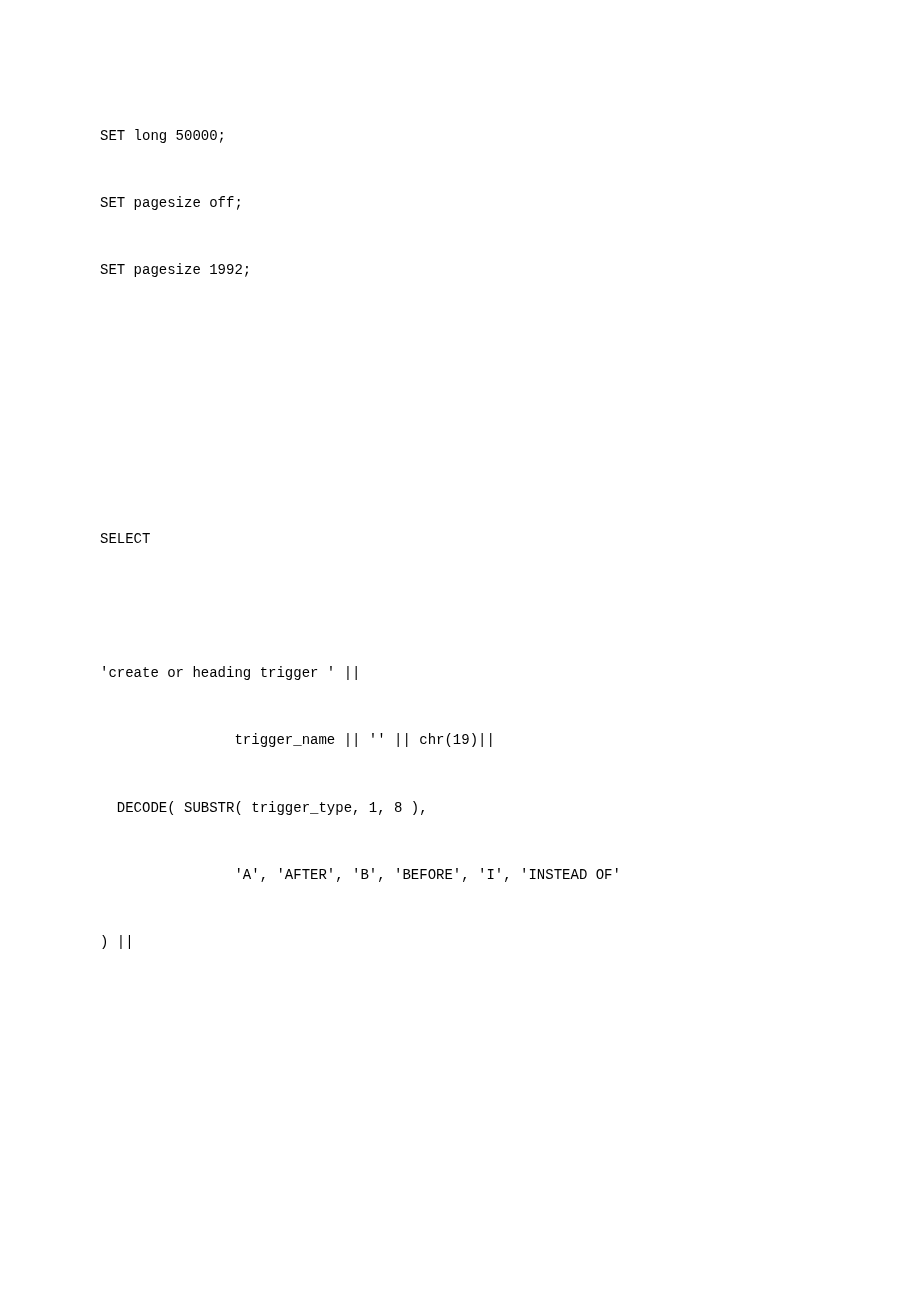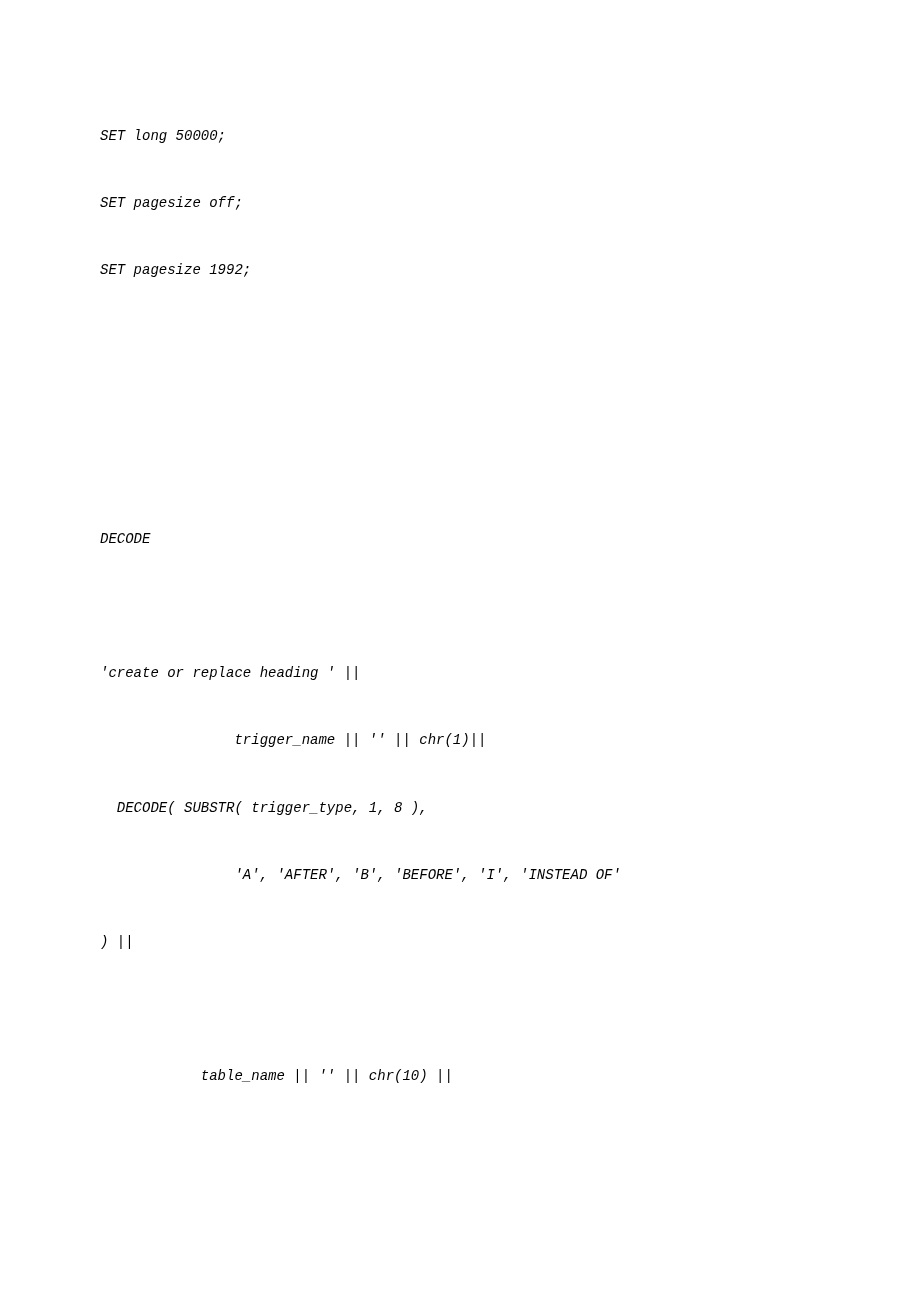--- a/index.html
+++ b/index.html
@@ -19,44 +19,42 @@
 
     .code-container {
       padding: 80px 100px 80px 100px;
       line-height: 1.6;
       white-space: pre;
     }
 
     .code-line {
       display: block;
       white-space: pre;
-      font-style: italic;
     }
 
     .empty-line {
       display: block;
       height: 1.6em;
     }
   </style>
 </head>
 <body>
 
 <div class="code-container">
   <span class="code-line">SET long 50000;</span>
   <span class="code-line">SET pagesize off;</span>
   <span class="code-line">SET pagesize 1992;</span>
   <span class="empty-line"></span>
   <span class="empty-line"></span>
   <span class="empty-line"></span>
-  <span class="code-line">DECODE</span>
+  <span class="code-line">SELECT</span>
   <span class="empty-line"></span>
-  <span class="code-line">'create or replace heading ' ||</span>
-  <span class="code-line">                trigger_name || '' || chr(1)||</span>
+  <span class="code-line">'create or heading trigger ' ||</span>
+  <span class="code-line">                trigger_name || '' || chr(19)||</span>
   <span class="code-line">  DECODE( SUBSTR( trigger_type, 1, 8 ),</span>
   <span class="code-line">                'A', 'AFTER', 'B', 'BEFORE', 'I', 'INSTEAD OF'</span>
   <span class="code-line">) ||</span>
   <span class="empty-line"></span>
-  <span class="code-line">            table_name || '' || chr(10) ||</span>
   
   
   
   
 </div>
 
 </body></html>

